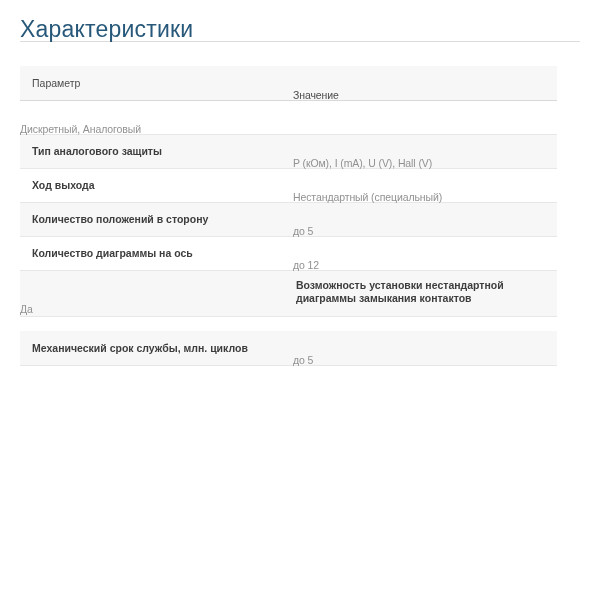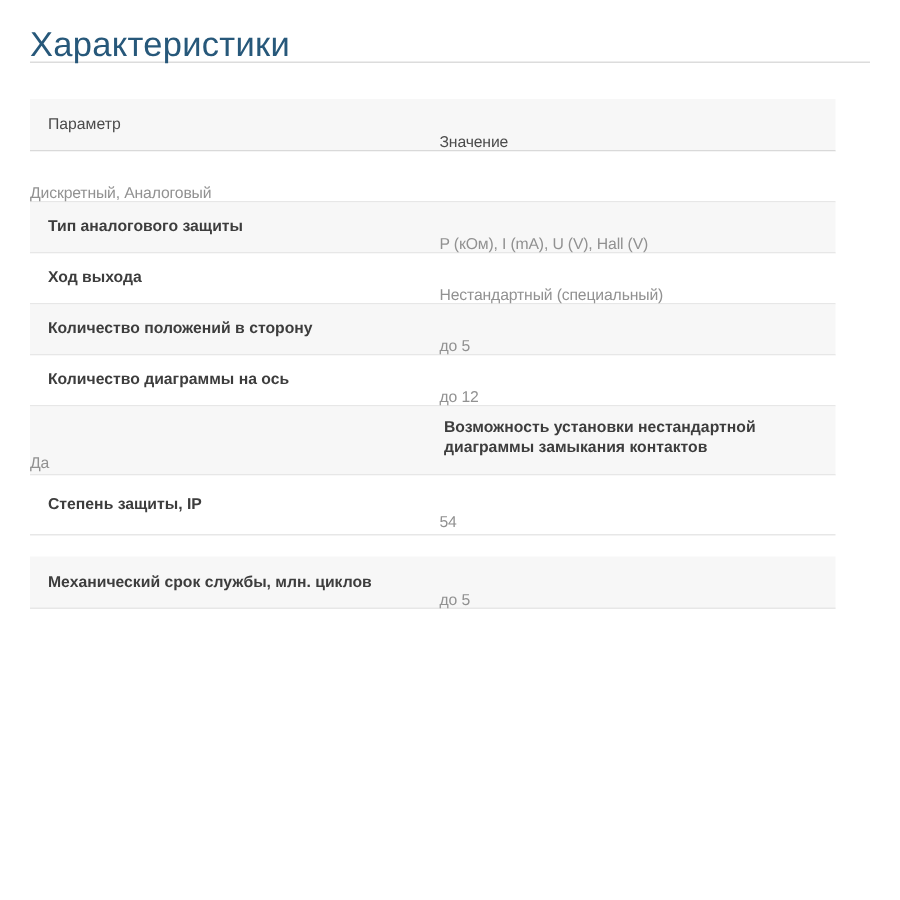--- a/index.html
+++ b/index.html
@@ -98,24 +98,20 @@
       <div class="cell value">до 5</div>
     </div>
     <div class="row">
       <div class="cell param">Количество диаграммы на ось</div>
       <div class="cell value">до 12</div>
     </div>
     <div class="row tall">
       <div class="cell value">Да</div>
       <div class="cell param">Возможность установки нестандартной диаграммы замыкания контактов</div>
     </div>
-    <div class="row h40">
-      <div class="cell param">Степень защиты, IP</div>
-      <div class="cell value">54</div>
-    </div>
   </div>
 
   <div class="spec-table table-2">
     <div class="row">
       <div class="cell param">Механический срок службы, млн. циклов</div>
       <div class="cell value">до 5</div>
     </div>
   </div>
 
 </div>

